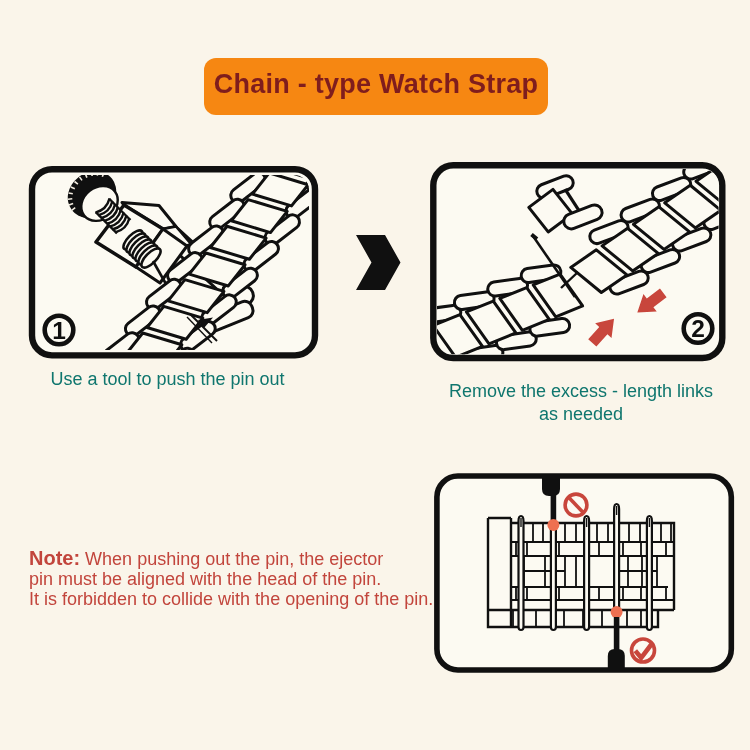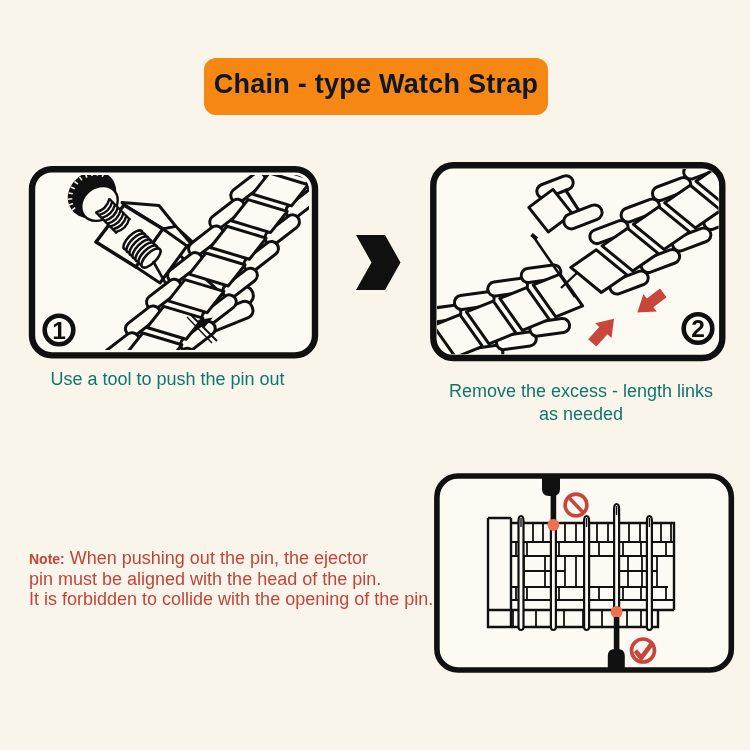--- a/index.html
+++ b/index.html
@@ -1,18 +1,18 @@
 <!DOCTYPE html>
 <html><head><meta charset="utf-8"><style>
 html,body{margin:0;padding:0;width:750px;height:750px;background:#faf5ea;overflow:hidden}
 body{font-family:"Liberation Sans",sans-serif;position:relative}
-.banner{position:absolute;left:204.3px;top:58px;width:343.6px;height:56.5px;background:#f68712;border-radius:12px;display:flex;align-items:center;justify-content:center;color:#0f172a;font-weight:bold;font-size:27px;letter-spacing:.25px;padding-bottom:4px;box-sizing:border-box}
+.banner{position:absolute;left:204.3px;top:58px;width:343.6px;height:56.5px;background:#f68712;border-radius:12px;display:flex;align-items:center;justify-content:center;color:#7f1d1d;font-weight:bold;font-size:27px;letter-spacing:.25px;padding-bottom:4px;box-sizing:border-box}
 .cap{position:absolute;color:#0f766e;font-size:18px;text-align:center;line-height:23.1px}
 .note{position:absolute;left:29px;top:548px;width:440px;color:#c2453c;font-size:18px;line-height:20.2px}
-.note b{font-size:14px}
+.note b{font-size:20px}
 </style></head><body>
 <svg width="750" height="750" viewBox="0 0 750 750" style="position:absolute;left:0;top:0">
 <rect x="32" y="169.2" width="283" height="186.2" rx="20" fill="#fcfaf2" stroke="#101010" stroke-width="6.4"></rect>
 <rect x="433.3" y="165.3" width="289" height="192.7" rx="20" fill="#fcfaf2" stroke="#101010" stroke-width="6.4"></rect>
 <rect x="436.9" y="476" width="294.4" height="194" rx="21" fill="#fcfaf2" stroke="#101010" stroke-width="5.6"></rect>
 <path d="M 356,235 L 385,235 L 400.5,262.5 L 385,290 L 356,290 L 371.5,262.5 Z" fill="#101010"></path>
 <clipPath id="c1">
       <rect x="38" y="175" width="271" height="175" rx="15"></rect>
     </clipPath>
 <g clip-path="url(#c1)">

